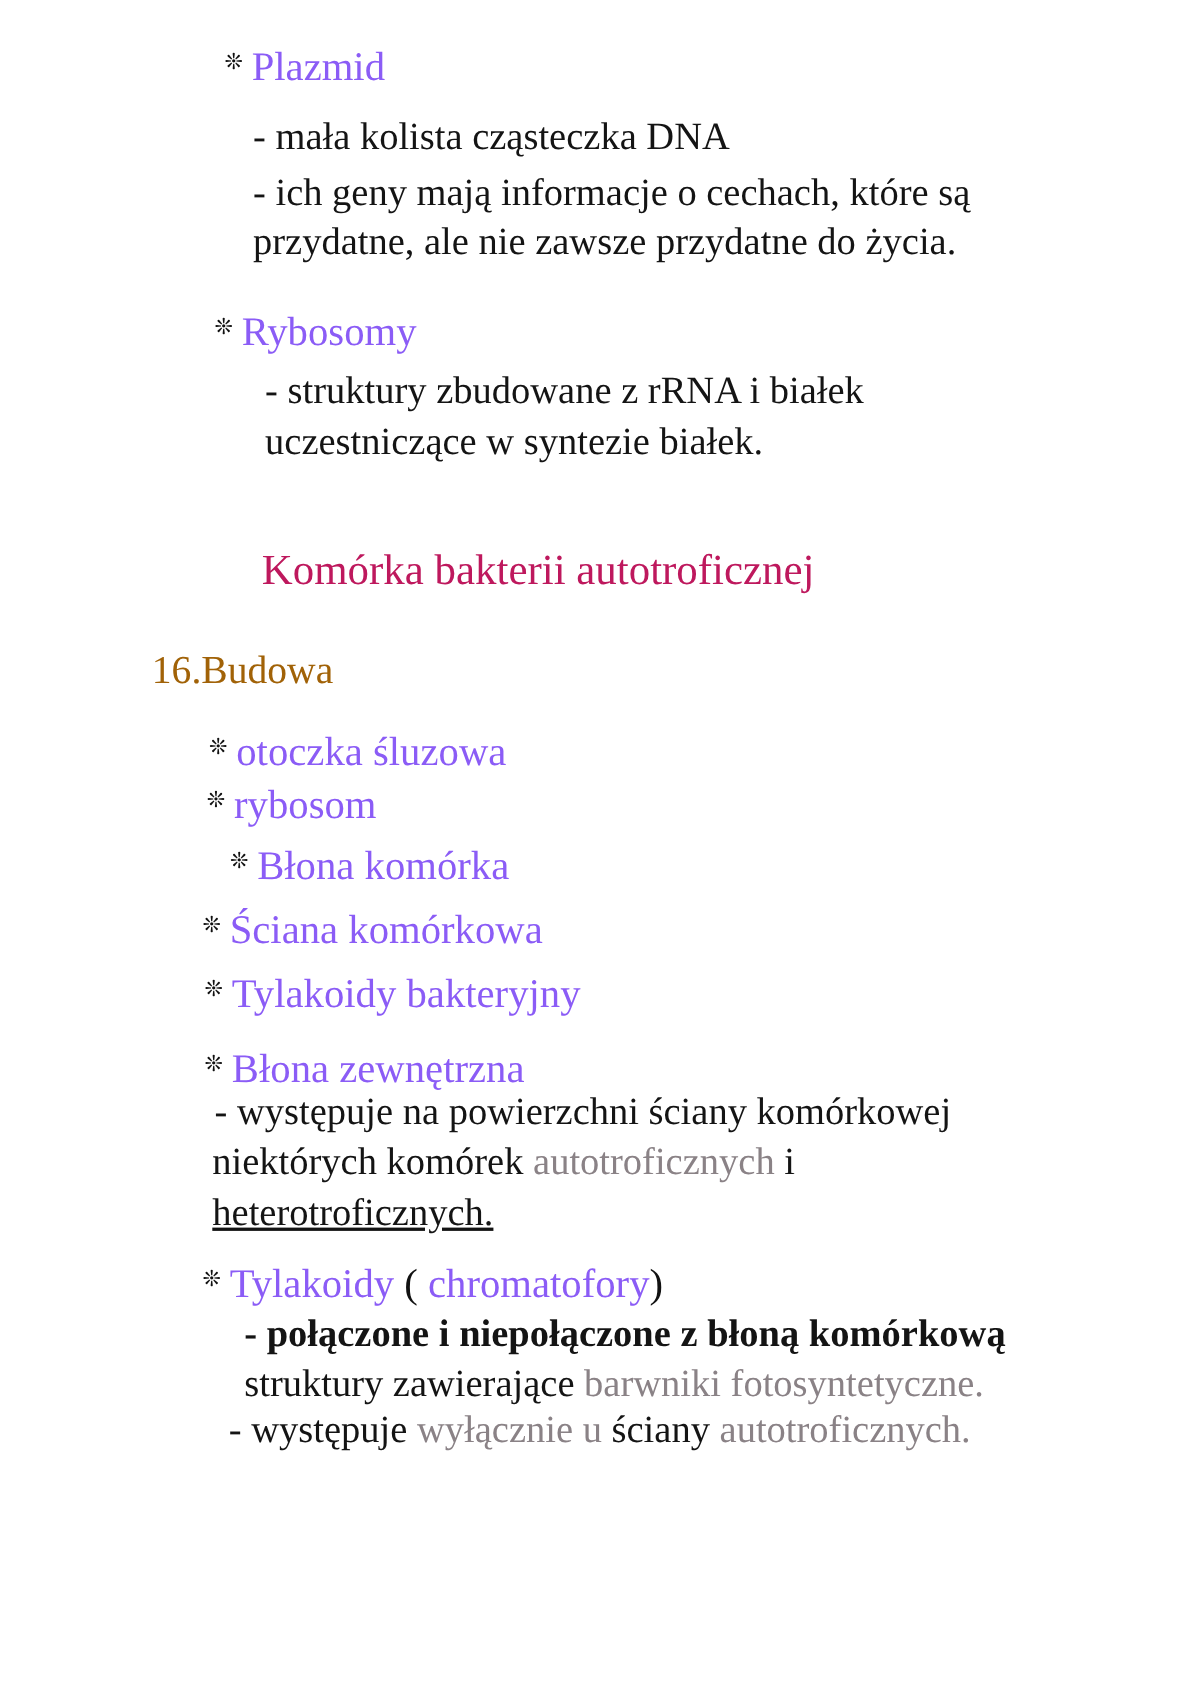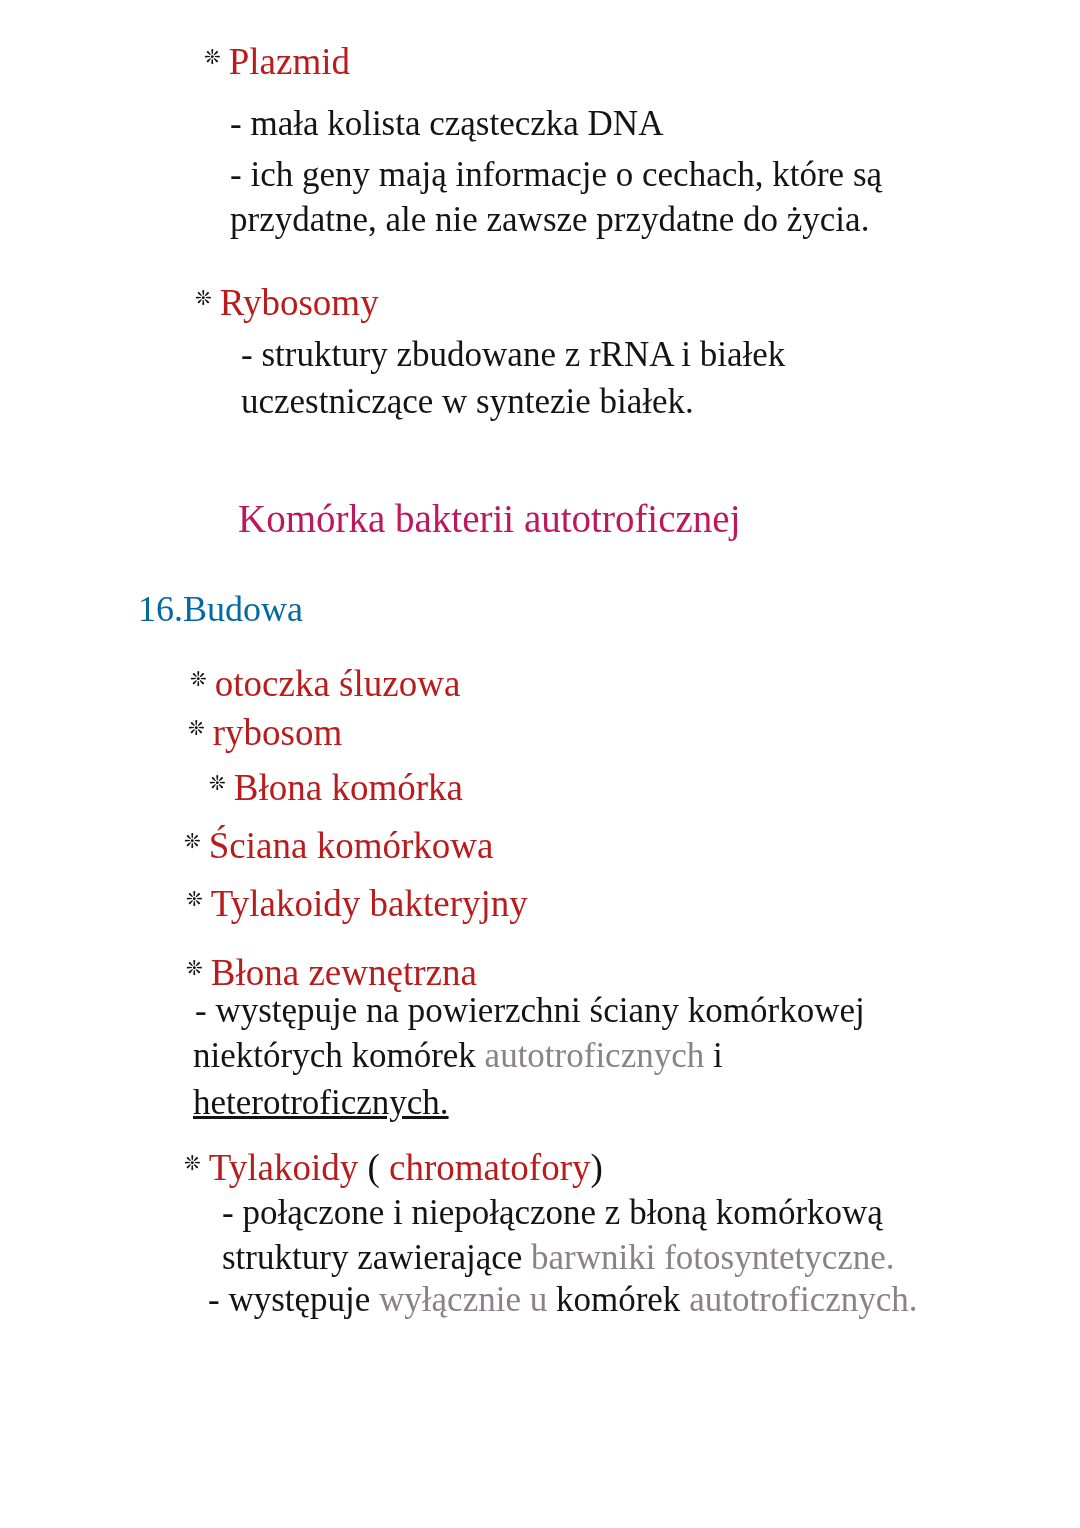--- a/index.html
+++ b/index.html
@@ -17,26 +17,26 @@
     }
     .abs { position: absolute; white-space: nowrap; }
     .star {
       display: inline-block;
       color: #111;
       font-family: "DejaVu Sans", sans-serif;
       font-size: 20px;
       vertical-align: 10px;
       margin-right: 8px;
     }
-    .pink { color: #b91c1c; }
+    .pink { color: #8b5cf6; }
     .grey { color: #8a8286; text-align: right; }
     .heading-pink { font-size: 37px; }
     .body-text { font-size: 35px; line-height: 46px; color: #141414; }
     .section-title { font-size: 39px; color: #be185d; }
-    .num-title { font-size: 36px; color: #0369a1; }
+    .num-title { font-size: 36px; color: #a16207; }
     .list-item { font-size: 37px; }
   </style>
 </head>
 <body>
 
 <div class="abs heading-pink" style="left:204px; top:40px;">
   <span class="star">❊</span><span class="pink">Plazmid</span>
 </div>
 <div class="abs body-text" style="left:230px; top:101px;">- mała kolista cząsteczka DNA</div>
 <div class="abs body-text" style="left:230px; top:152px;">- ich geny mają informacje o cechach, które są</div>
@@ -75,19 +75,19 @@
 </div>
 <div class="abs body-text" style="left:175px; top:988px;margin-left:20px;">- występuje na powierzchni ściany komórkowej</div>
 <div class="abs body-text" style="left:193px; top:1033px;">
   <span>niektórych komórek </span><span class="grey">autotroficznych</span><span> i</span>
 </div>
 <div class="abs body-text grey" style="left:193px; top:1080px;text-decoration:underline;">heterotroficznych.</div>
 
 <div class="abs list-item" style="left:184px; top:1146px;">
   <span class="star">❊</span><span class="pink">Tylakoidy</span><span> ( </span><span class="pink">chromatofory</span><span>)</span>
 </div>
-<div class="abs body-text" style="left:222px; top:1190px;">- połączone i niepołączone z błoną komórkową</div>
+<div class="abs body-text" style="left:222px; top:1190px;font-weight:bold;">- połączone i niepołączone z błoną komórkową</div>
 <div class="abs body-text" style="left:222px; top:1235px;">
   <span>struktury zawierające </span><span class="grey">barwniki fotosyntetyczne.</span>
 </div>
 <div class="abs body-text" style="left:208px; top:1277px;">
-  <span>- występuje </span><span class="grey">wyłącznie u</span><span> komórek </span><span class="grey">autotroficznych.</span>
+  <span>- występuje </span><span class="grey">wyłącznie u</span><span> ściany </span><span class="grey">autotroficznych.</span>
 </div>
 
 </body></html>

